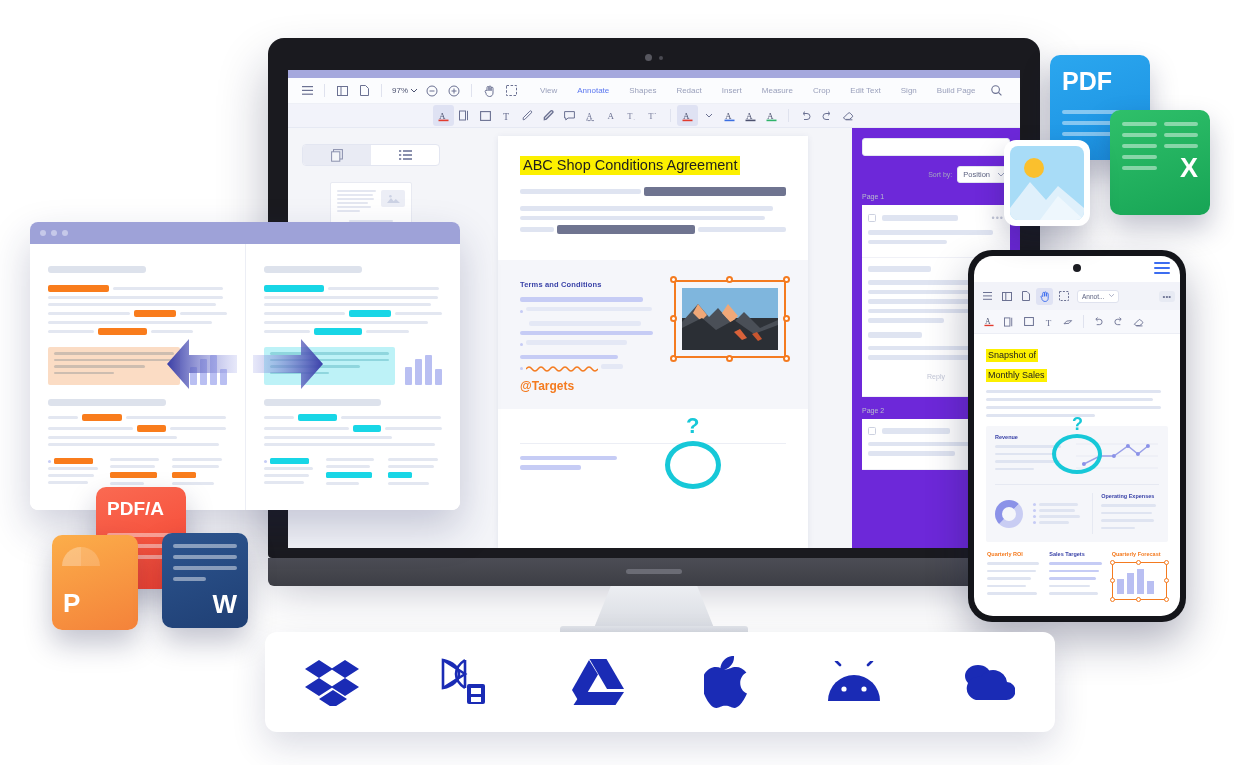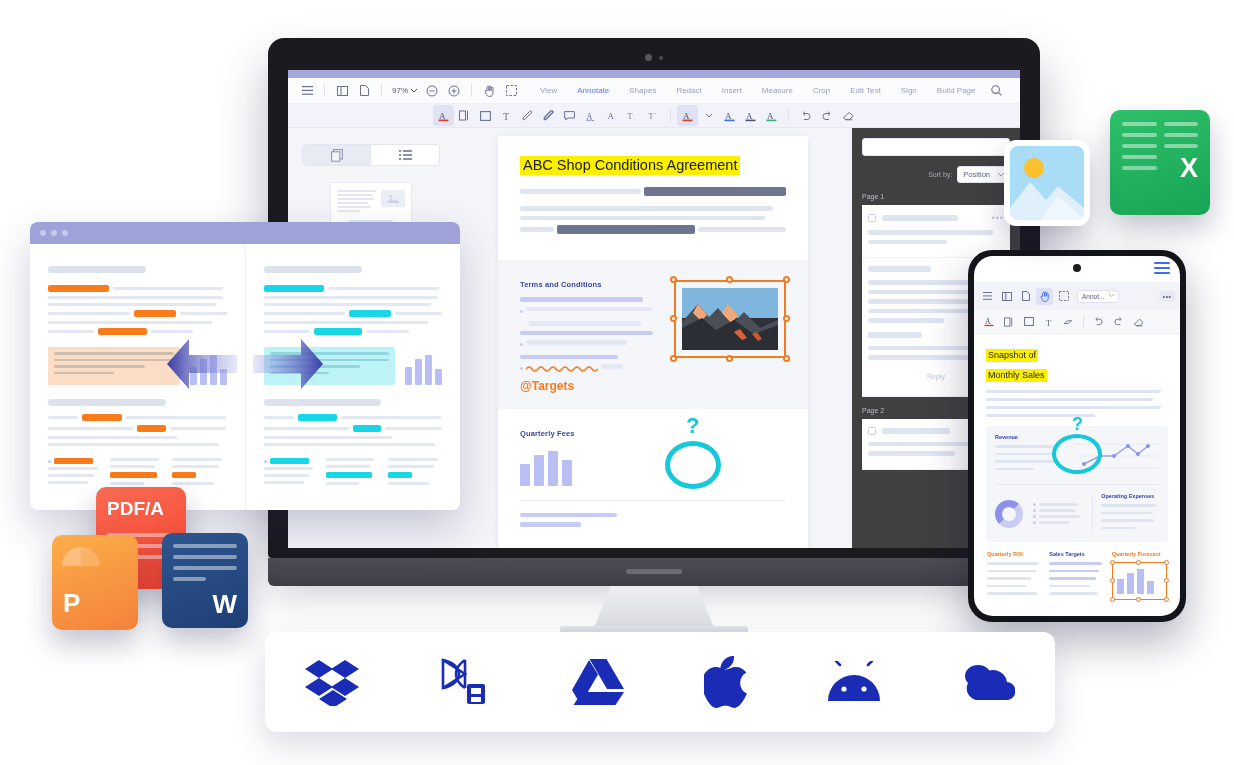--- a/index.html
+++ b/index.html
@@ -116,21 +116,21 @@
   .cols3 { display:flex; gap:10px; }
   .cols3 > div { flex:1; }
   .bars { display:flex; align-items:flex-end; gap:4px; height:40px; }
   .bars i { display:block; width:10px; background:#b9bff2; border-radius:1px; }
   .circle-mark {
     position:absolute; width:56px; height:48px; border:5px solid #17c8d8;
     border-radius:50%; pointer-events:none;
   }
   .qmark { position:absolute; font-size:22px; color:#17c8d8; font-weight:bold; }
 
-  .pane-right { width:168px; background:#404040; padding:10px 10px 12px; }
+  .pane-right { width:168px; background:#6d28d9; padding:10px 10px 12px; }
   .search-box { height:18px; border:1px solid #e4e7f1; border-radius:3px; background:#fff; }
   .sortrow { display:flex; align-items:center; justify-content:flex-end; gap:5px; margin-top:10px; }
   .sortlbl { font-size:7px; color:#a4a9be; }
   .sel-pos { display:flex; align-items:center; gap:8px; font-size:7.5px; color:#5c6280;
     border:1px solid #e2e5f0; border-radius:3px; padding:3px 5px; background:#fff; }
   .pagelbl { font-size:7px; color:#b8bccd; margin:10px 0 5px; }
   .comment { background:#fff; border-bottom:1px solid #f0f1f7; padding:8px 6px; }
   .cmt-head { display:flex; align-items:center; gap:6px; }
   .chk { width:8px;height:8px;border:1.2px solid #ccd1e0; border-radius:1.5px; flex:none;}
   .dots { margin-left:auto; color:#c3c7d6; font-size:9px; letter-spacing:1px; }
@@ -536,29 +536,20 @@
                     <div class="handle" style="right:-4px;top:50%;margin-top:-4px"></div>
                     <div class="handle" style="left:-4px;bottom:-4px"></div>
                     <div class="handle" style="left:50%;margin-left:-4px;bottom:-4px"></div>
                     <div class="handle" style="right:-4px;bottom:-4px"></div>
                   </div>
                 </div>
               </div>
 
               <div class="doc-sec" style="position:relative">
                 <div class="cols3">
-                  <div>
-                    <div class="h-sub">Quarterly Fees</div>
-                    <div class="bars">
-                      <i style="height:22px"></i>
-                        <i style="height:31px"></i>
-                        <i style="height:35px"></i>
-                        <i style="height:26px"></i>
-                    </div>
-                  </div>
                 </div>
 
                 <div class="qmark" style="left:188px; top:4px">?</div>
                 <div class="circle-mark" style="left:167px; top:32px"></div>
 
                 <div style="height:1px;background:#eceef5;margin:14px 0 12px"></div>
 
                 <div style="display:flex; gap:16px;">
                   <div style="flex:0 0 38%">
                     <div class="ln v" style="width:96%"></div>
@@ -1004,20 +995,28 @@
               <div class="h2" style="left:-3px;bottom:-3px"></div>
               <div class="h2" style="left:50%;margin-left:-3px;bottom:-3px"></div>
               <div class="h2" style="right:-3px;bottom:-3px"></div>
             </div>
           </div>
         </div>
       </div>
     </div>
   </div>
 
+  <div class="badge b-pdf">
+    <span>PDF</span>
+    <div style="margin-top:14px">
+      <div class="bl" style="width:100%"></div>
+        <div class="bl" style="width:100%"></div>
+        <div class="bl" style="width:100%"></div>
+    </div>
+  </div>
 
   <div class="badge b-xls">
     <div style="display:flex;gap:7px;flex:1">
       <div style="flex:1">
         <div class="bl" style="width:100%"></div>
           <div class="bl" style="width:100%"></div>
         <div class="bl" style="width:100%"></div>
           <div class="bl" style="width:100%"></div>
           <div class="bl" style="width:100%"></div>
       </div>

